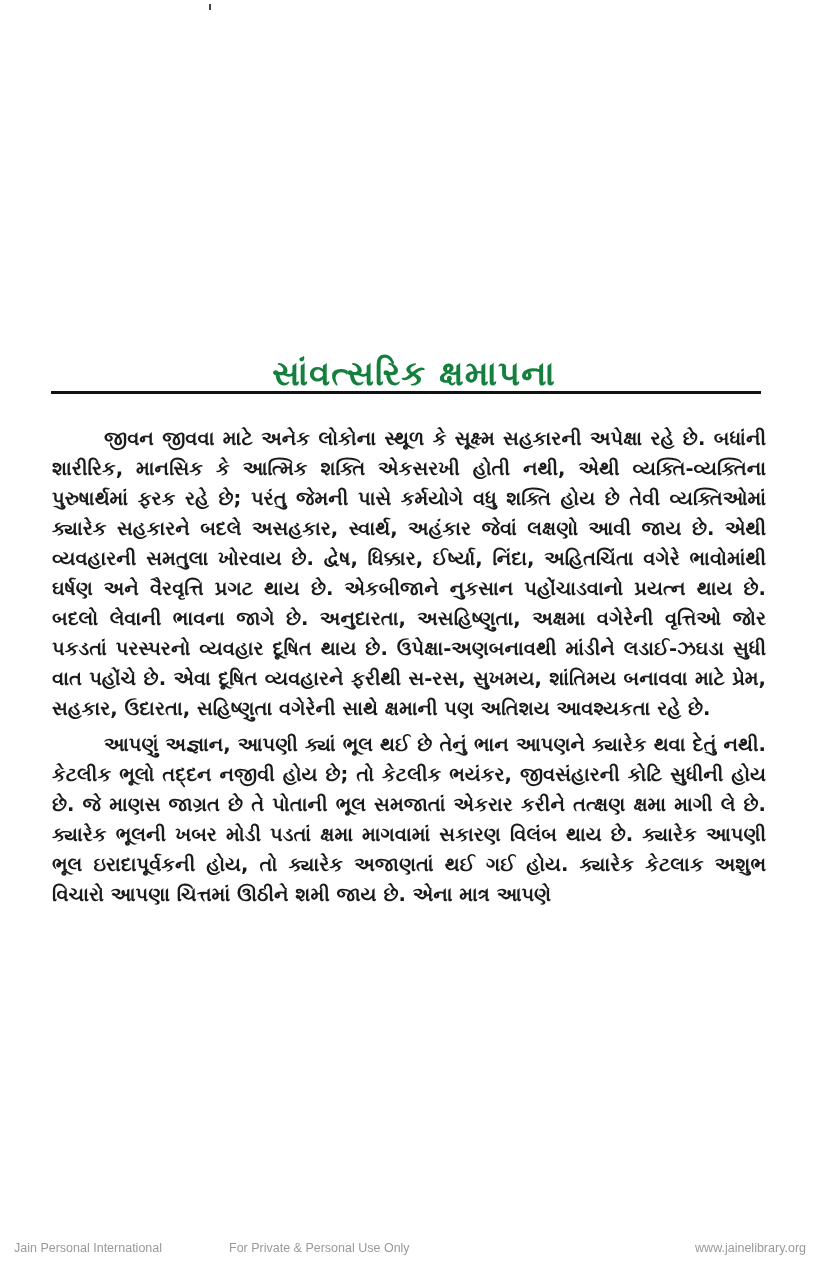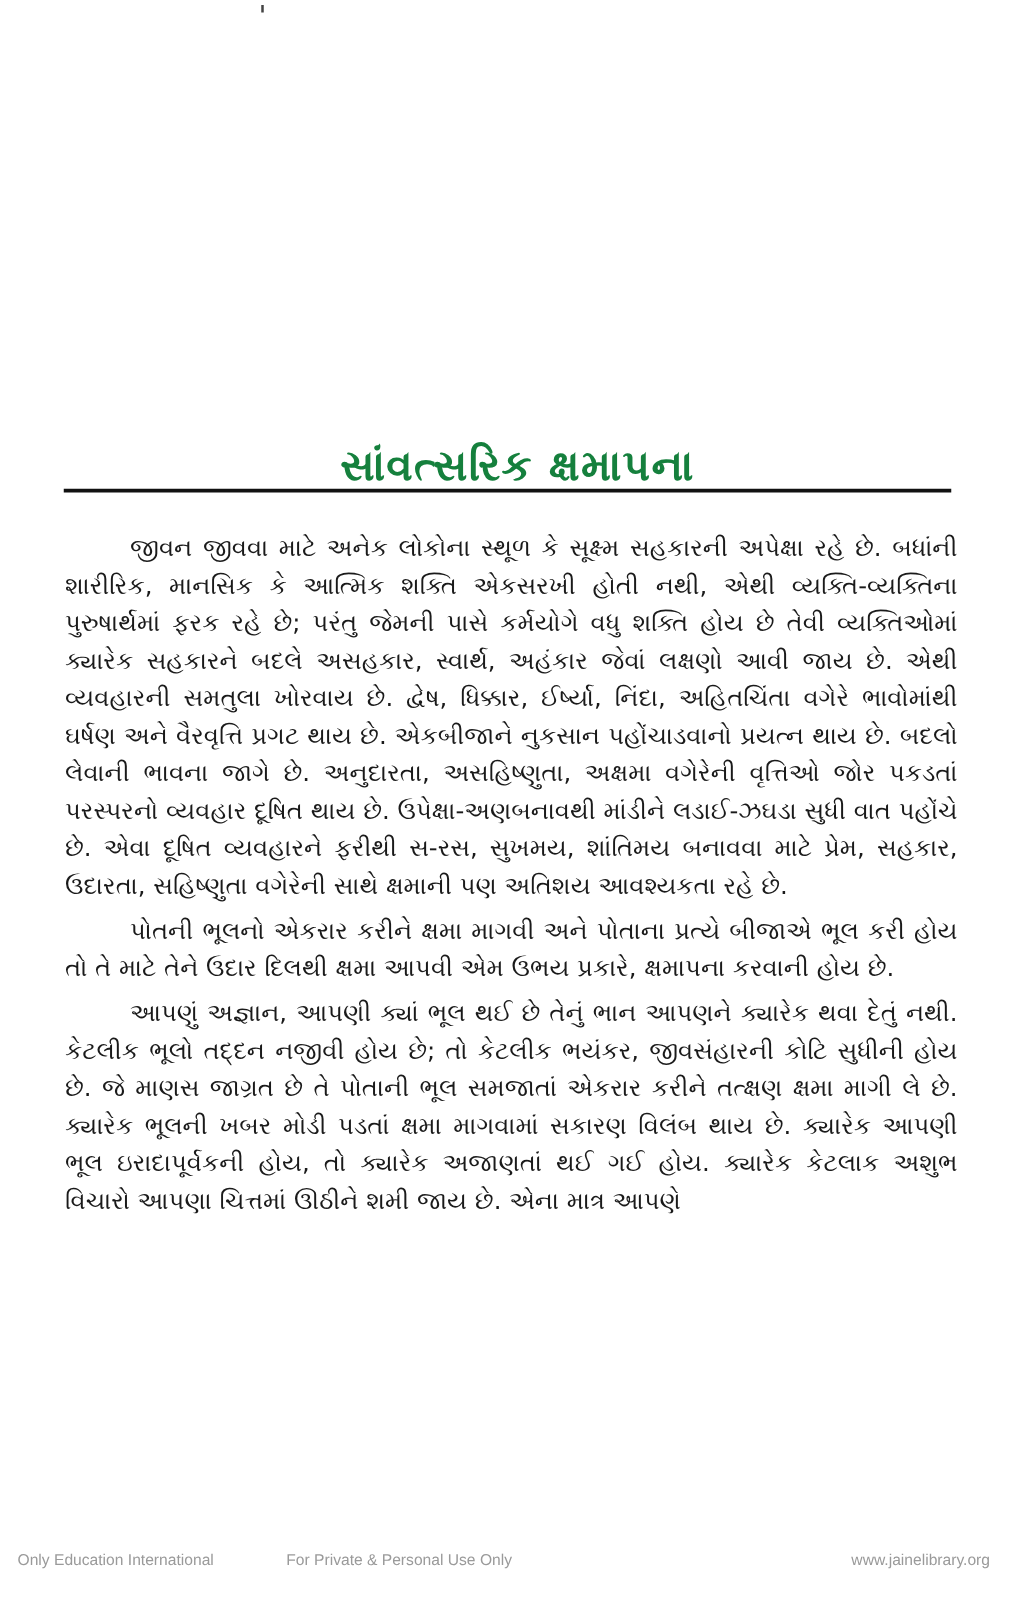--- a/index.html
+++ b/index.html
@@ -48,52 +48,52 @@
       top: 424px;
       width: 714px;
     }
     .para {
       margin: 0 0 6px 0;
       font-size: 19.5px;
       line-height: 30px;
       text-align: justify;
       text-indent: 52px;
       color: #1a1a1a;
+      font-weight: bold;
     }
     .footer {
       position: absolute;
       top: 1241px;
       left: 0;
       width: 828px;
       height: 20px;
       font-family: "Liberation Sans", sans-serif;
       font-size: 12.5px;
       color: #9a9a9a;
     }
     .footer span {
       position: absolute;
       top: 0;
       white-space: nowrap;
     }
     .footer .f-left { left: 14px; }
     .footer .f-center { left: 193px; margin-left: 36px; }
-    .footer .f-right { right: 36px; text-align: center; }
+    .footer .f-right { right: 22px; text-align: center; }
   </style>
 </head>
 <body>
 
 <div class="scan-tick"></div>
 
 <h1 class="title">સાંવત્સરિક ક્ષમાપના</h1>
 
 <div class="rule"></div>
 
 <div class="body-text">
   <p class="para">જીવન જીવવા માટે અનેક લોકોના સ્થૂળ કે સૂક્ષ્મ સહકારની અપેક્ષા રહે છે. બધાંની શારીરિક, માનસિક કે આત્મિક શક્તિ એકસરખી હોતી નથી, એથી વ્યક્તિ-વ્યક્તિના પુરુષાર્થમાં ફરક રહે છે; પરંતુ જેમની પાસે કર્મયોગે વધુ શક્તિ હોય છે તેવી વ્યક્તિઓમાં ક્યારેક સહકારને બદલે અસહકાર, સ્વાર્થ, અહંકાર જેવાં લક્ષણો આવી જાય છે. એથી વ્યવહારની સમતુલા ખોરવાય છે. દ્વેષ, ધિક્કાર, ઈર્ષ્યા, નિંદા, અહિતચિંતા વગેરે ભાવોમાંથી ઘર્ષણ અને વૈરવૃત્તિ પ્રગટ થાય છે. એકબીજાને નુકસાન પહોંચાડવાનો પ્રયત્ન થાય છે. બદલો લેવાની ભાવના જાગે છે. અનુદારતા, અસહિષ્ણુતા, અક્ષમા વગેરેની વૃત્તિઓ જોર પકડતાં પરસ્પરનો વ્યવહાર દૂષિત થાય છે. ઉપેક્ષા-અણબનાવથી માંડીને લડાઈ-ઝઘડા સુધી વાત પહોંચે છે. એવા દૂષિત વ્યવહારને ફરીથી સ-રસ, સુખમય, શાંતિમય બનાવવા માટે પ્રેમ, સહકાર, ઉદારતા, સહિષ્ણુતા વગેરેની સાથે ક્ષમાની પણ અતિશય આવશ્યકતા રહે છે.</p>
-  <p class="para">પોતની ભૂલનો એકરાર કરીને ક્ષમા માગવી અને પોતાના પ્રત્યે બીજાએ ભૂલ કરી હોય તો તે માટે તેને ઉદાર દિલથી ક્ષમા આપવી એમ ઉભય પ્રકારે, ક્ષમાપના કરવાની હોય છે.</p>
   <p class="para">આપણું અજ્ઞાન, આપણી ક્યાં ભૂલ થઈ છે તેનું ભાન આપણને ક્યારેક થવા દેતું નથી. કેટલીક ભૂલો તદ્દન નજીવી હોય છે; તો કેટલીક ભયંકર, જીવસંહારની કોટિ સુધીની હોય છે. જે માણસ જાગ્રત છે તે પોતાની ભૂલ સમજાતાં એકરાર કરીને તત્ક્ષણ ક્ષમા માગી લે છે. ક્યારેક ભૂલની ખબર મોડી પડતાં ક્ષમા માગવામાં સકારણ વિલંબ થાય છે. ક્યારેક આપણી ભૂલ ઇરાદાપૂર્વકની હોય, તો ક્યારેક અજાણતાં થઈ ગઈ હોય. ક્યારેક કેટલાક અશુભ વિચારો આપણા ચિત્તમાં ઊઠીને શમી જાય છે. એના માત્ર આપણે</p>
 </div>
 
 <div class="footer">
-  <span class="f-left">Only Education International</span>
+  <span class="f-left">Jain Personal International</span>
   <span class="f-center">For Private &amp; Personal Use Only</span>
   <span class="f-right">www.jainelibrary.org</span>
 </div>
 
 </body></html>

